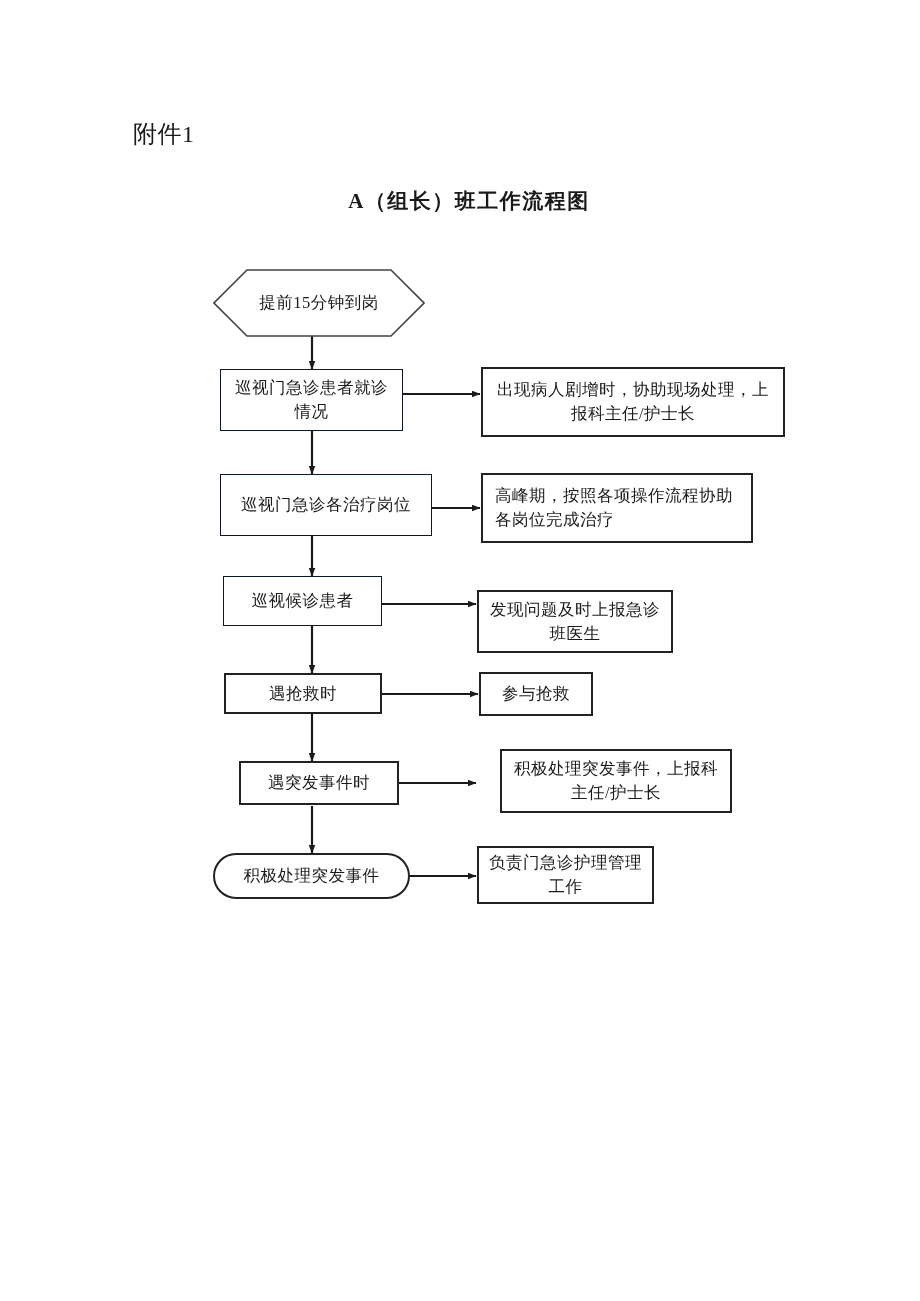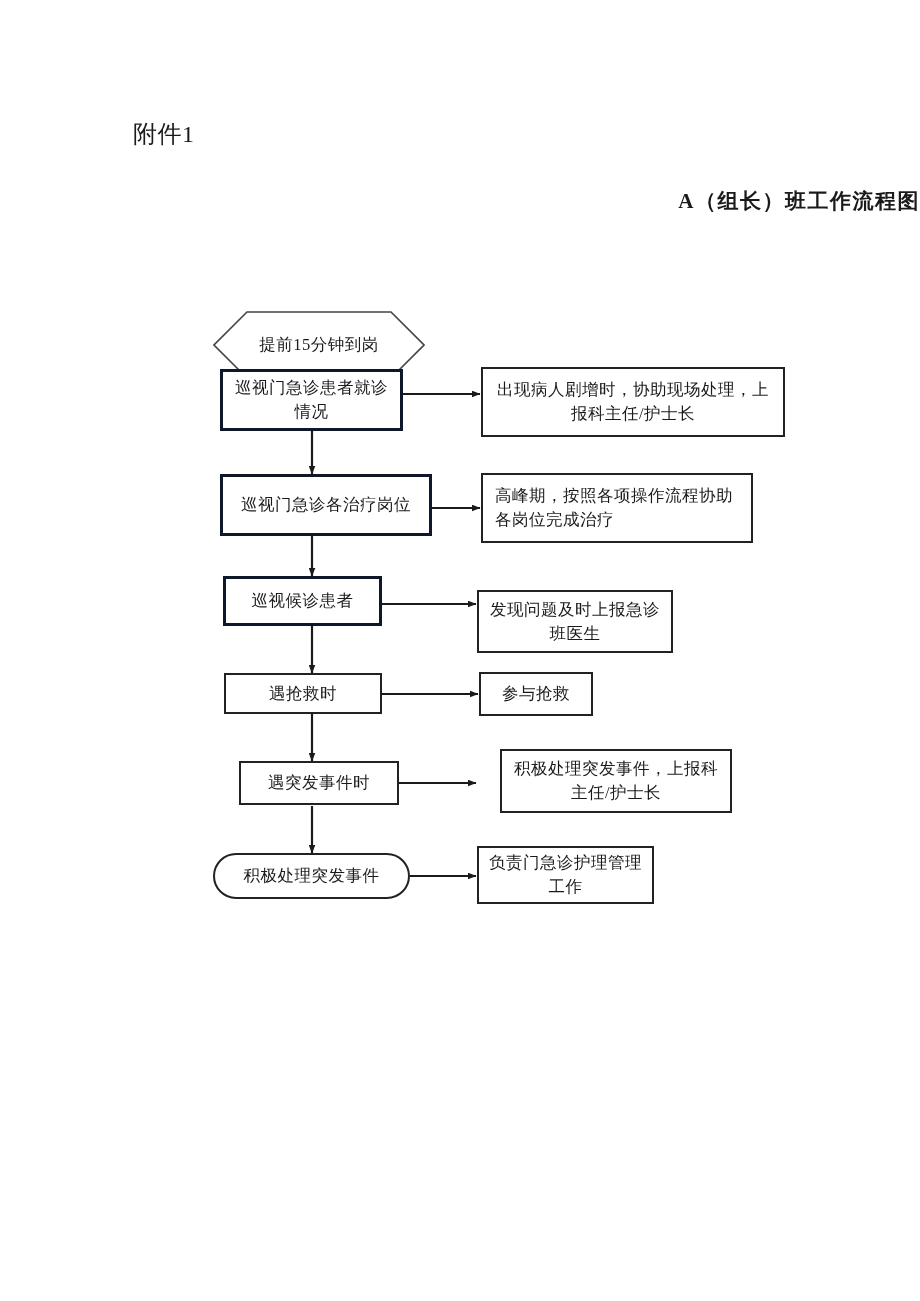--- a/index.html
+++ b/index.html
@@ -24,21 +24,21 @@
     font-size: 24px;
     line-height: 1;
     letter-spacing: 0.5px;
     white-space: nowrap;
   }
   #doc-title {
     position: absolute;
     left: 18px;
     right: 0;
     top: 191px;
-    text-align: right;
+    text-align: center;
     font-size: 21px;
     line-height: 1;
     font-weight: 600;
     letter-spacing: 1.5px;
     white-space: nowrap;
   }
 
   
   #flow-canvas {
     position: absolute;
@@ -70,38 +70,37 @@
     letter-spacing: 0.5px;
     padding: 2px 8px;
   }
   .node .label {
     display: block;
     width: 100%;
   }
 
   
   .border-light {
-    border: 3px solid #0f172a;
+    border: 1px solid #0f172a;
   }
   .border-dark {
     border: 2px solid #222222;
   }
 
   
   .hexagon {
     position: absolute;
     box-sizing: border-box;
     display: flex;
     align-items: center;
     justify-content: center;
     text-align: center;
     font-size: 16.5px;
     line-height: 1.45;
     letter-spacing: 0.5px;
-    margin-top: 42px;
   }
   .hexagon .hex-svg {
     position: absolute;
     left: 0;
     top: 0;
     width: 100%;
     height: 100%;
   }
   .hexagon .label {
     position: relative;

